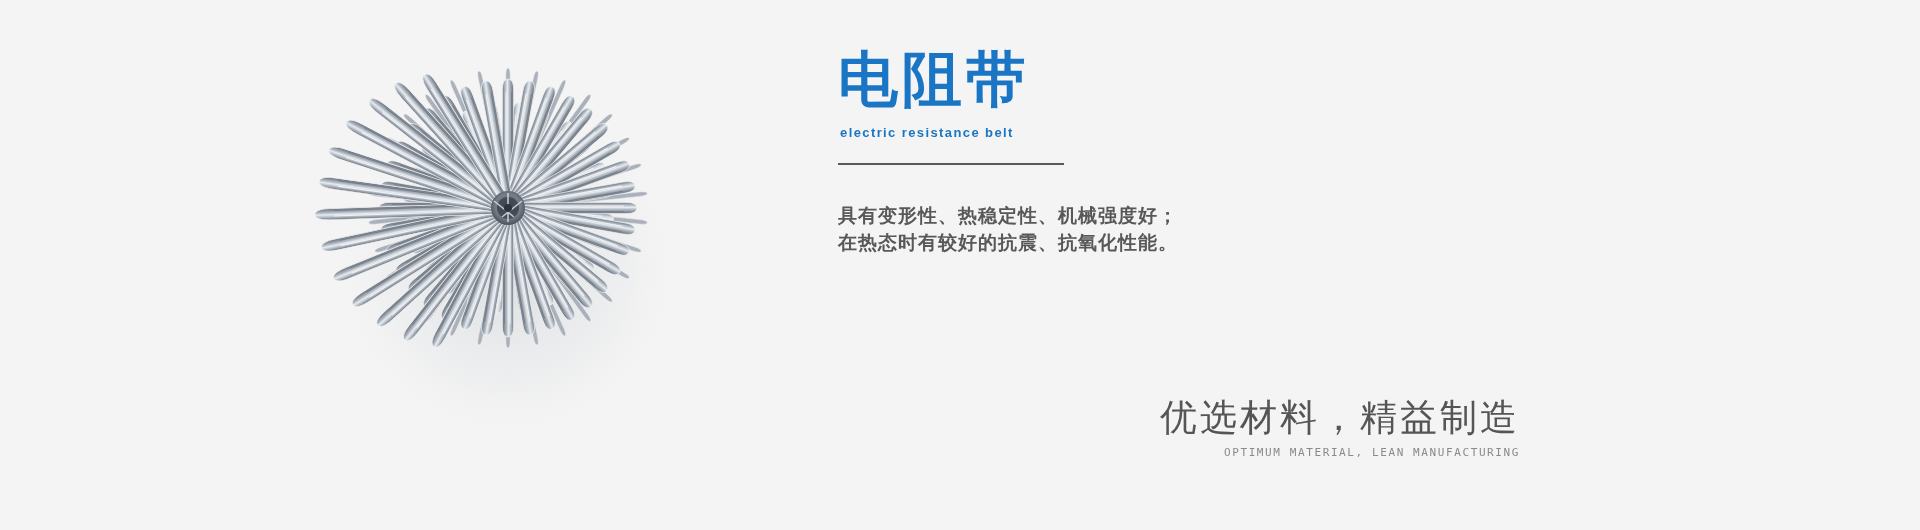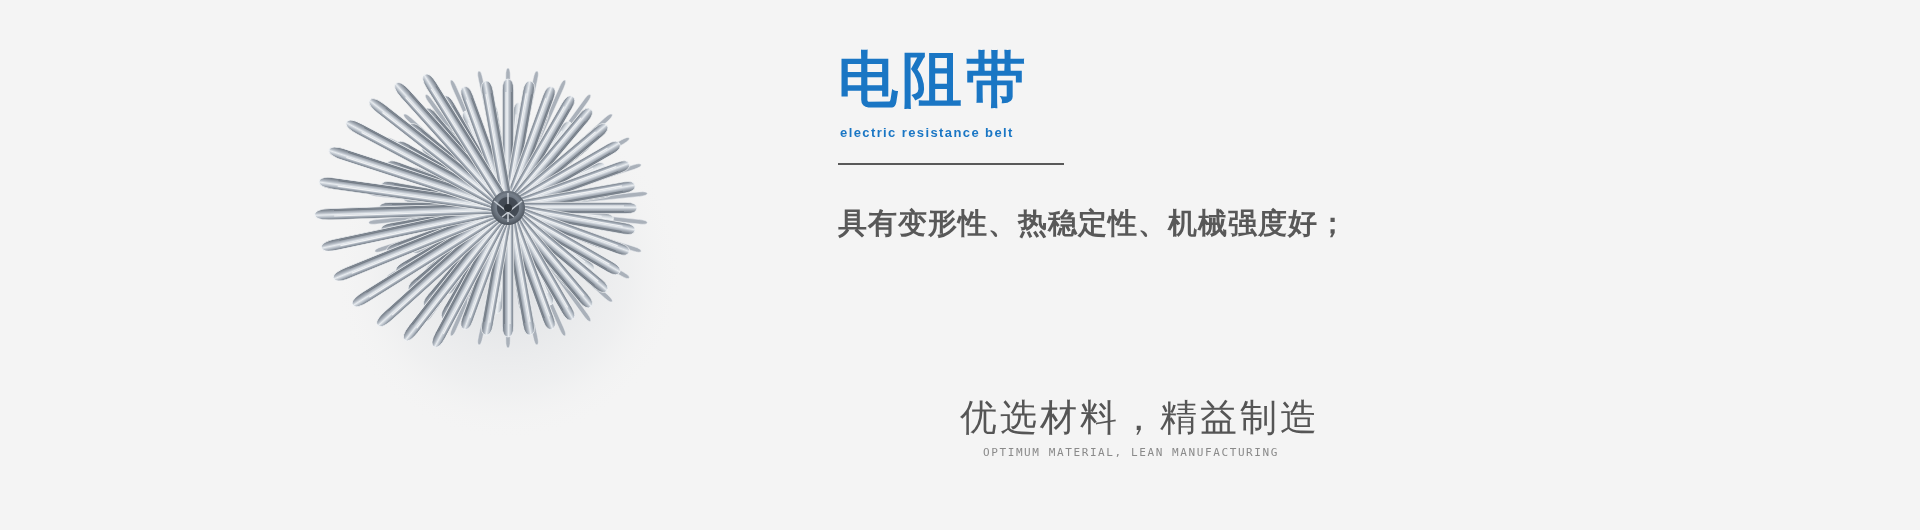--- a/index.html
+++ b/index.html
@@ -65,38 +65,38 @@
 
   .divider {
     width: 226px;
     height: 2px;
     background: #595959;
     margin: 23px 0 0 0;
   }
 
   .desc {
     margin: 38px 0 0 0;
-    font-size: 29px;
+    font-size: 19px;
     line-height: 1.42;
     color: #585858;
     font-weight: bold;
     letter-spacing: 1px;
   }
   .desc-line {
     display: block;
     white-space: nowrap;
   }
 
   
   .tagline {
     position: absolute;
     left: 960px;
     top: 398px;
     width: 560px;
-    text-align: left;
+    text-align: right;
   }
   .tagline-cn {
     font-size: 37px;
     line-height: 1.1;
     color: #555555;
     letter-spacing: 3px;
     white-space: nowrap;
     font-weight: normal;
   }
   .tagline-en {
@@ -491,20 +491,21 @@
 
   <div class="content">
     <h1 class="title-cn">电阻带</h1>
 
     <div class="title-en">electric resistance belt</div>
 
     <div class="divider"></div>
 
     <div class="desc">
       <span class="desc-line">具有变形性、热稳定性、机械强度好；</span>
+      <span class="desc-line">在热态时有较好的抗震、抗氧化性能。</span>
     </div>
   </div>
 
   <div class="tagline">
     <div class="tagline-cn">优选材料，精益制造</div>
     <div class="tagline-en">OPTIMUM MATERIAL, LEAN MANUFACTURING</div>
   </div>
 
 </div>
 

